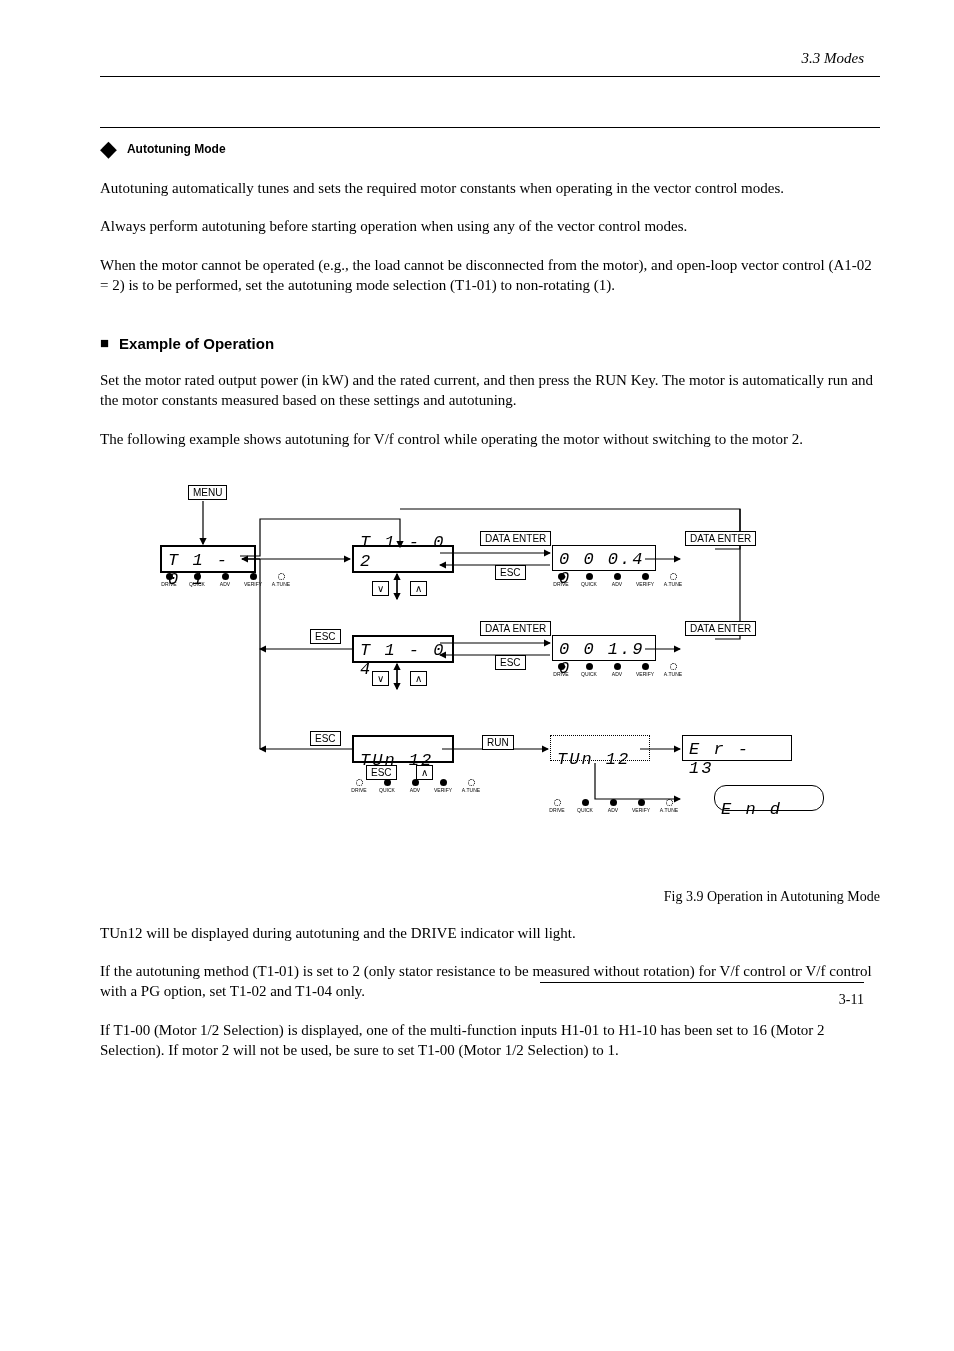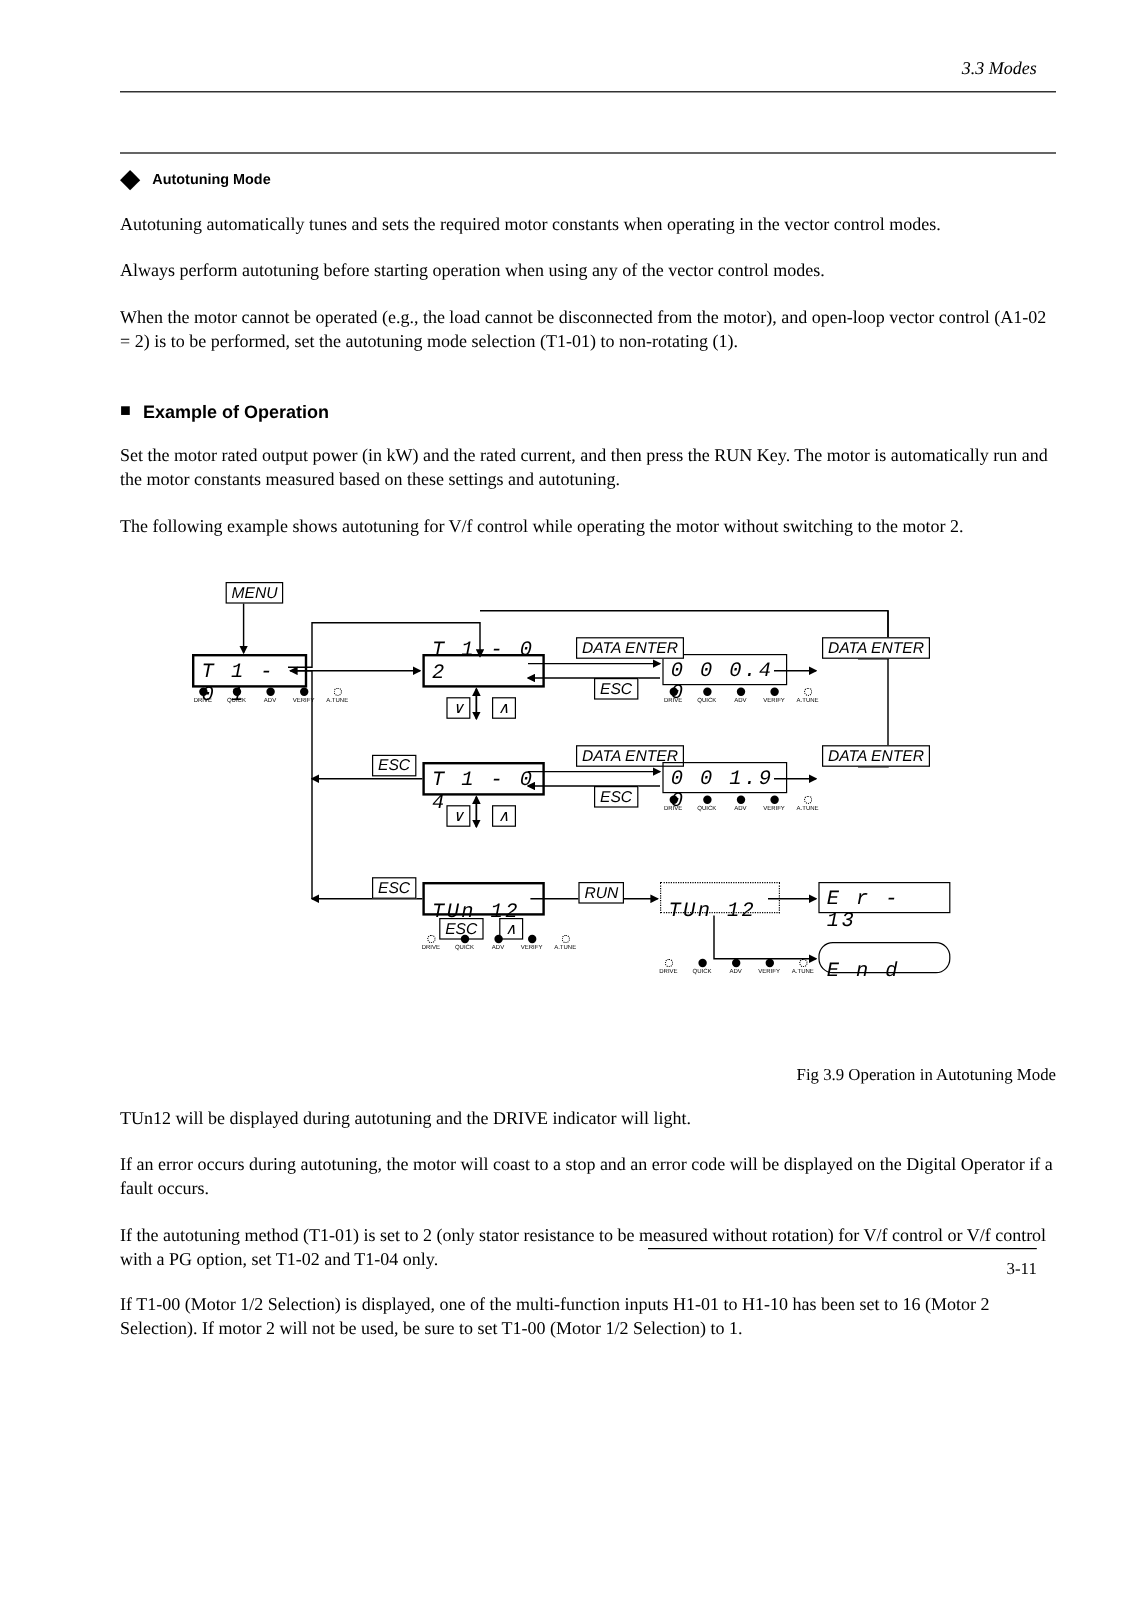--- a/index.html
+++ b/index.html
@@ -72,27 +72,26 @@
   .diagram {
     position: relative;
     margin: 30px 0 0 60px;
     width: 680px;
     height: 400px;
   }
   .btn-box {
     position: absolute;
     border: 1px solid #000;
     font-family: Arial, Helvetica, sans-serif;
-    font-size: 13px;
+    font-size: 10px;
     text-align: left;
     padding: 1px 4px;
     background: #fff;
     line-height: 1.1;
     white-space: nowrap;
-    font-style: italic;
   }
   .seg-box {
     position: absolute;
     border: 1px solid #000;
     padding: 0 6px;
     height: 24px;
     display: flex;
     align-items: center;
   }
   .seg-box.double { border-width: 2px; }
@@ -375,29 +374,28 @@
         </div>
       <div class="led">
           <span class="dot-open"></span>
           <span class="led-lbl">A.TUNE</span>
         </div>
     </div>
 
     <div class="seg-box" style="left:522px; top:256px; width:96px;">
       <span class="seg-text">E r -  13</span>
     </div>
-    <div class="seg-box" style="left:522px; top:306px; width:96px;border-radius:12px;">
+    <div class="seg-box" style="left:554px; top:306px; width:96px;border-radius:12px;">
       <span class="seg-text">E n d</span>
     </div>
 
   </div>
 
   <div class="caption">Fig 3.9  Operation in Autotuning Mode</div>
 
   <div class="para">TUn12 will be displayed during autotuning and the DRIVE indicator will light.</div>
-  <div class="para">If an error occurs during autotuning, the motor will coast to a stop and an error code will be displayed on the Digital Operator if a fault occurs.</div>
   <div class="para">If the autotuning method (T1-01) is set to 2 (only stator resistance to be measured without rotation) for V/f control or V/f control with a PG option, set T1-02 and T1-04 only.</div>
   <div class="para">If T1-00 (Motor 1/2 Selection) is displayed, one of the multi-function inputs H1-01 to H1-10 has been set to 16 (Motor 2 Selection). If motor 2 will not be used, be sure to set T1-00 (Motor 1/2 Selection) to 1.</div>
 
   <hr class="hr-bot">
   <div class="pagenum">3-11</div>
 
 </div>
 
 </body></html>

